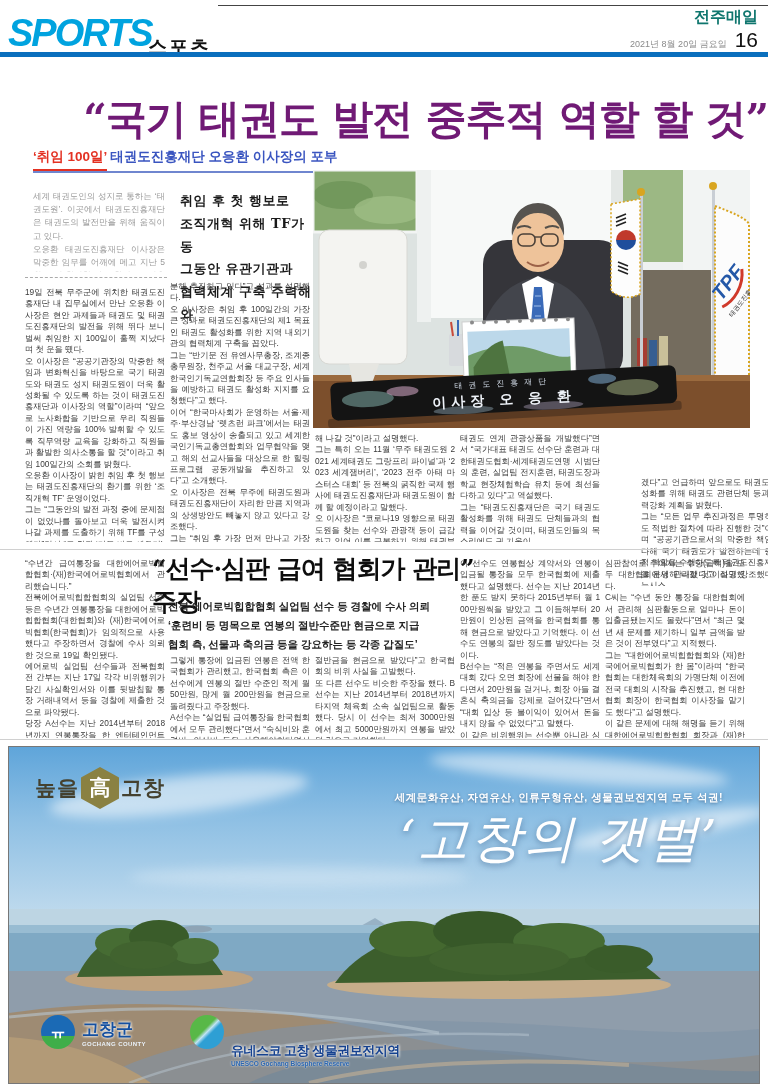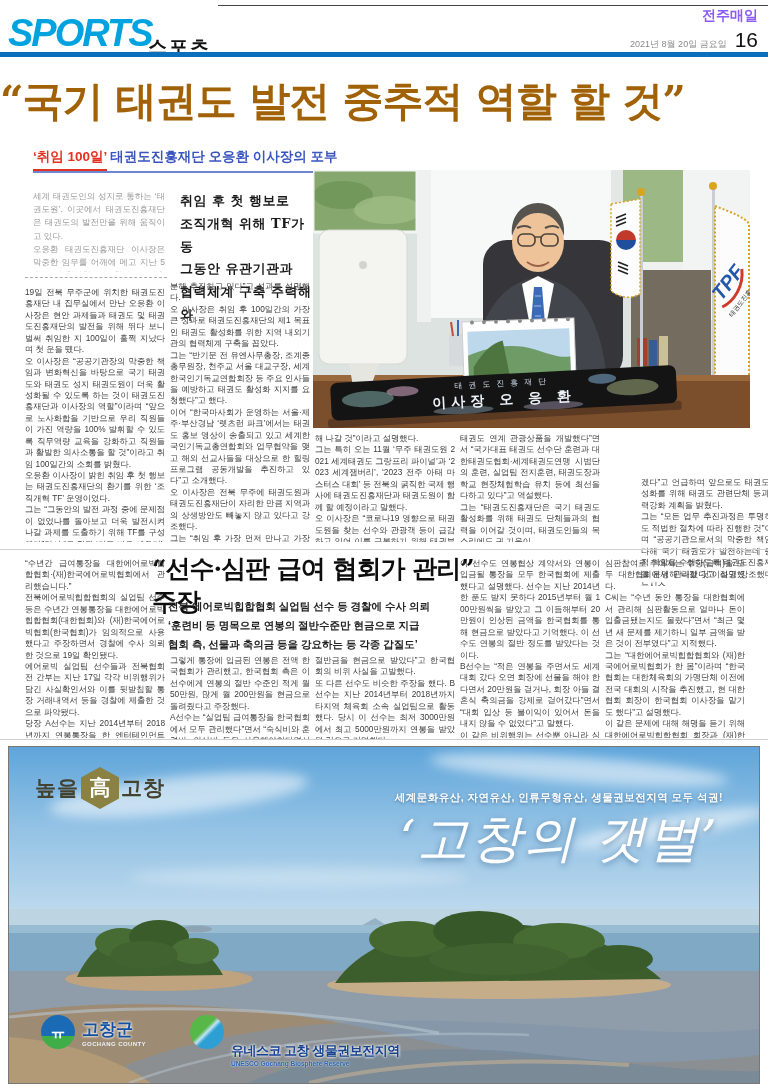--- a/index.html
+++ b/index.html
@@ -4,29 +4,29 @@
 <style>
   html,body{margin:0;padding:0;}
   body{width:768px;height:1090px;position:relative;background:#ffffff;
        font-family:"Liberation Sans",sans-serif;color:#222;overflow:hidden;}
   .abs{position:absolute;}
   
   .topline{left:218px;top:5px;width:550px;height:1px;background:#444;}
   .sports-logo{left:8px;top:12px;font-size:38px;font-style:italic;font-weight:bold;
        color:#00a3df;letter-spacing:-2px;font-family:"Liberation Sans",sans-serif;}
   .sports-kr{left:148px;top:34px;font-size:19px;font-weight:bold;color:#111;letter-spacing:2px;text-align:center;}
-  .paper-name{right:10px;top:7px;font-size:14px;font-weight:bold;color:#8b5cf6;}
+  .paper-name{right:10px;top:7px;font-size:16px;font-weight:bold;color:#0f766e;}
   .dateline{right:10px;top:28px;display:flex;align-items:baseline;gap:8px;}
   .date-txt{font-size:9px;color:#8a8a8a;}
   .page-num{font-size:21px;color:#111;font-weight:500;}
   .blue-rule{left:0;top:52px;width:768px;height:5px;background:#0a6fbd;}
   
-  .headline1{left:0;top:74px;width:768px;text-align:left;
+  .headline1{left:0;top:92px;width:768px;text-align:right;
        font-family:"DejaVu Serif","Liberation Serif",serif;font-weight:600;
-       font-size:41px;color:#a16207;letter-spacing:-1px;}
+       font-size:41px;color:#701a75;letter-spacing:-1px;}
   .kicker{left:33px;top:148px;width:281px;text-align:right;font-size:13.5px;font-weight:bold;
        border-bottom:2px solid #6f86cf;padding-bottom:5px;white-space:nowrap;}
   .kicker .red{color:#e33122;border-bottom:2px solid #e33122;padding-bottom:5px;}
   .kicker .blue{color:#3a55c0;}
   .intro{left:33px;top:190px;width:132px;height:82px;font-size:8.5px;line-height:1.55;
        color:#9a9a9a;text-align:justify;word-break:break-all;white-space:pre-line;overflow:hidden;}
   .pullquote{left:180px;top:190px;width:136px;font-family:"DejaVu Serif","Liberation Serif",serif;
        font-weight:bold;font-size:13px;line-height:1.75;color:#1a1a1a;letter-spacing:.5px;}
   .dashline{left:25px;top:277px;width:142px;height:0;border-top:1px dashed #aaa;}
   .col{font-size:8.3px;line-height:1.38;color:#3a3a3a;text-align:justify;word-break:break-all;

